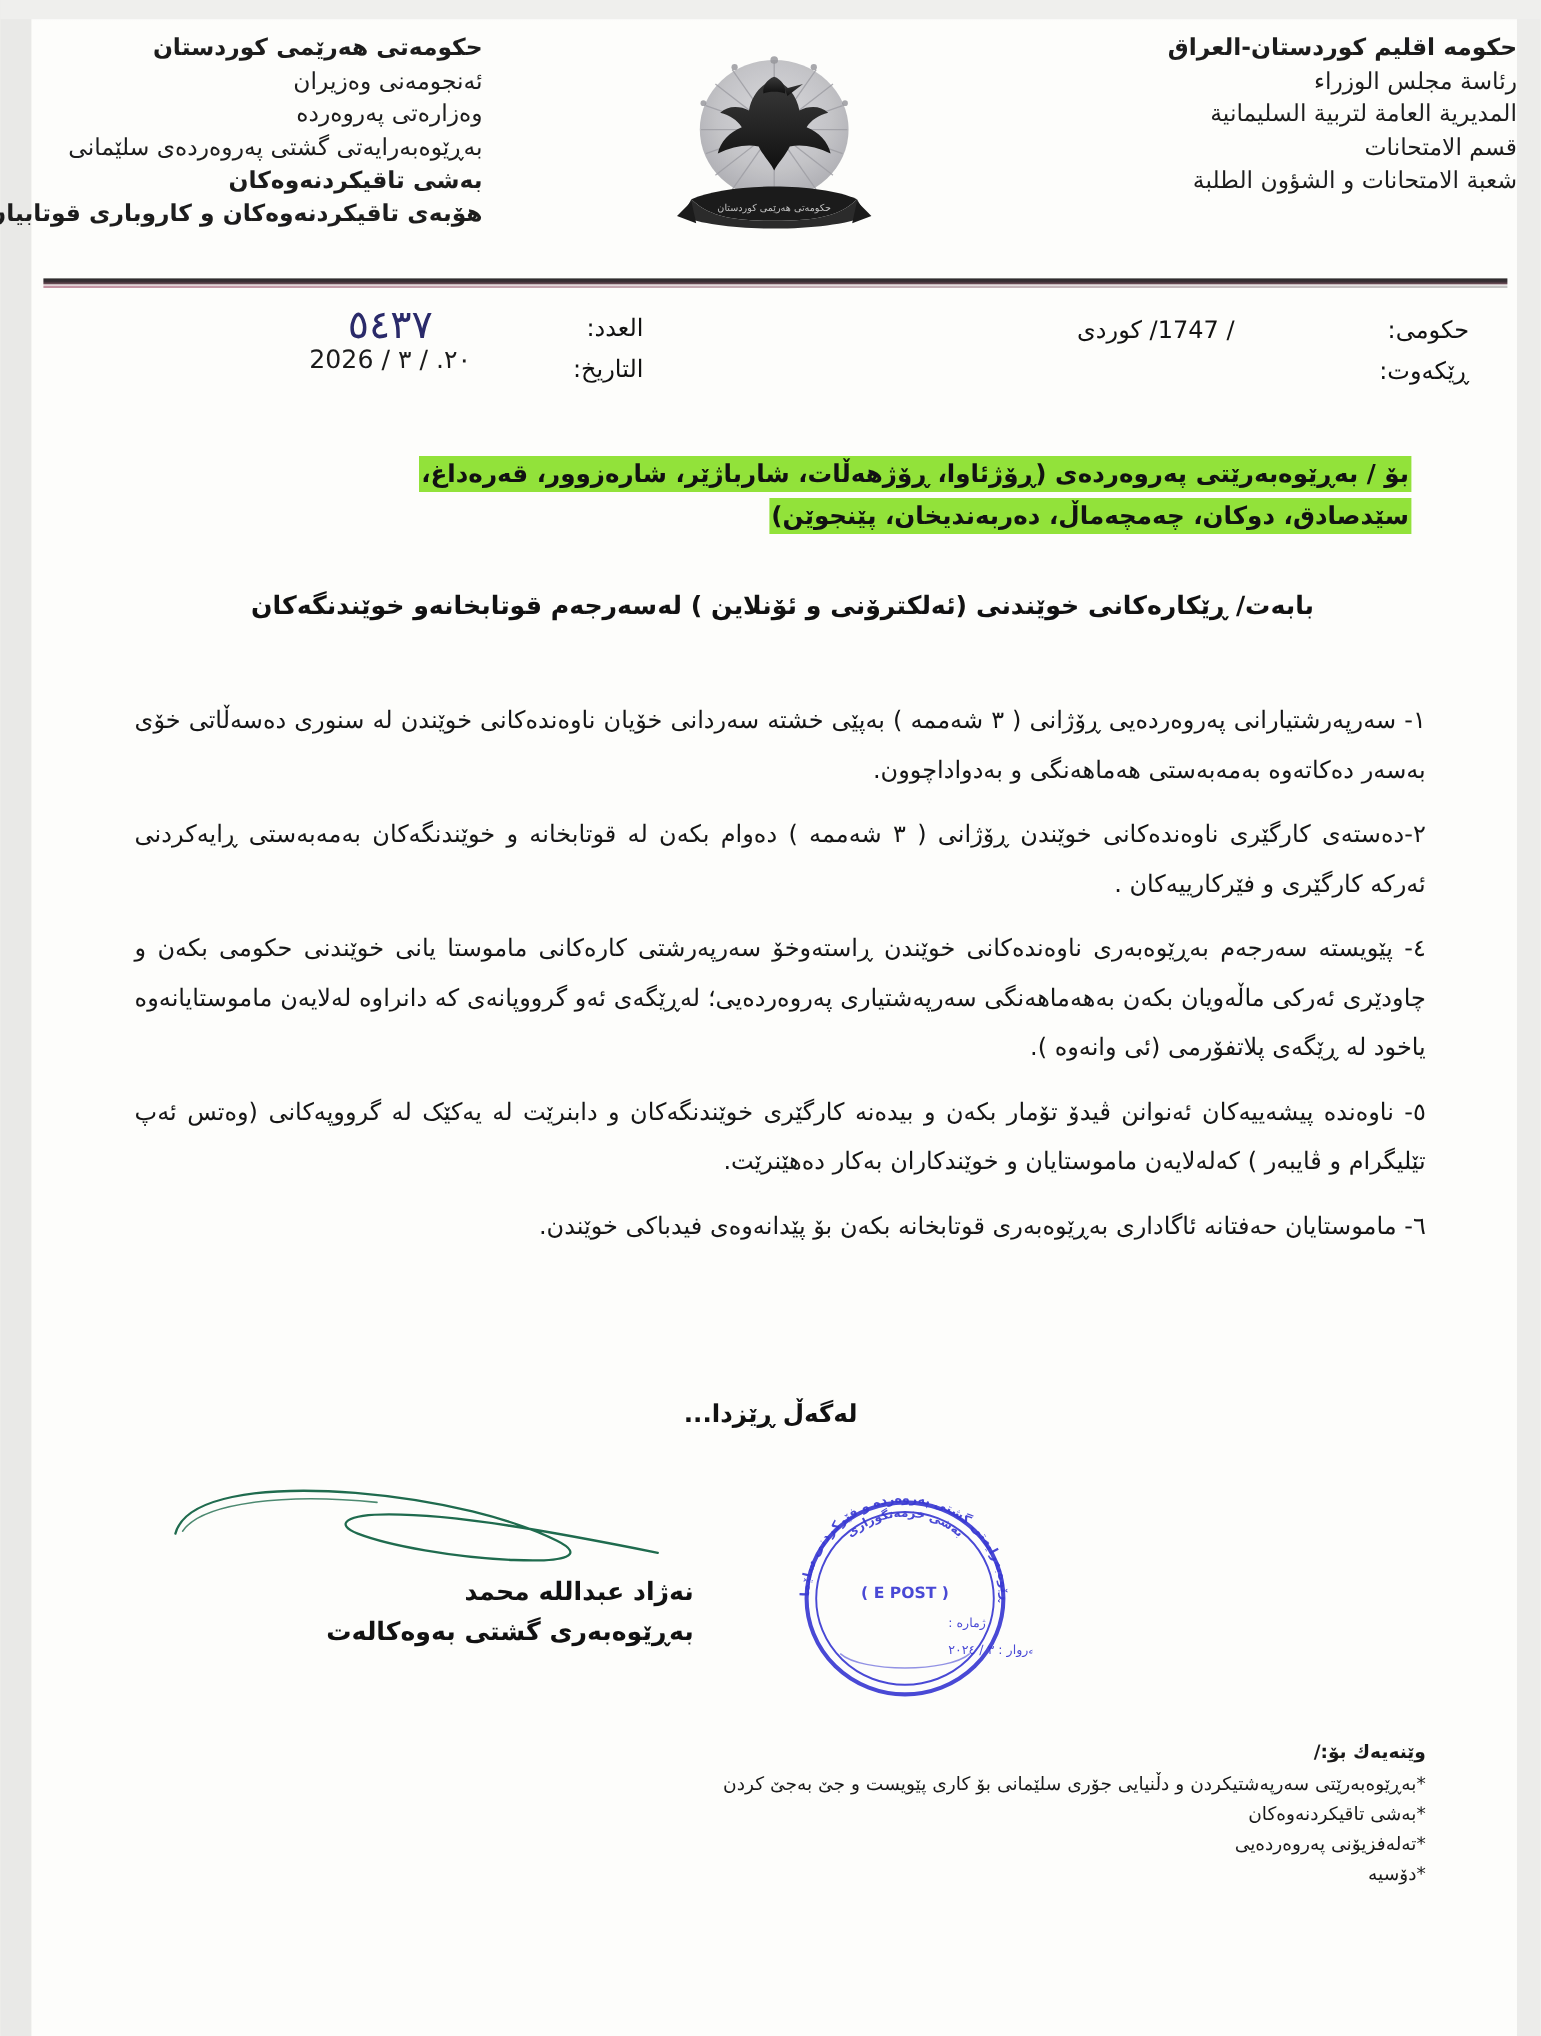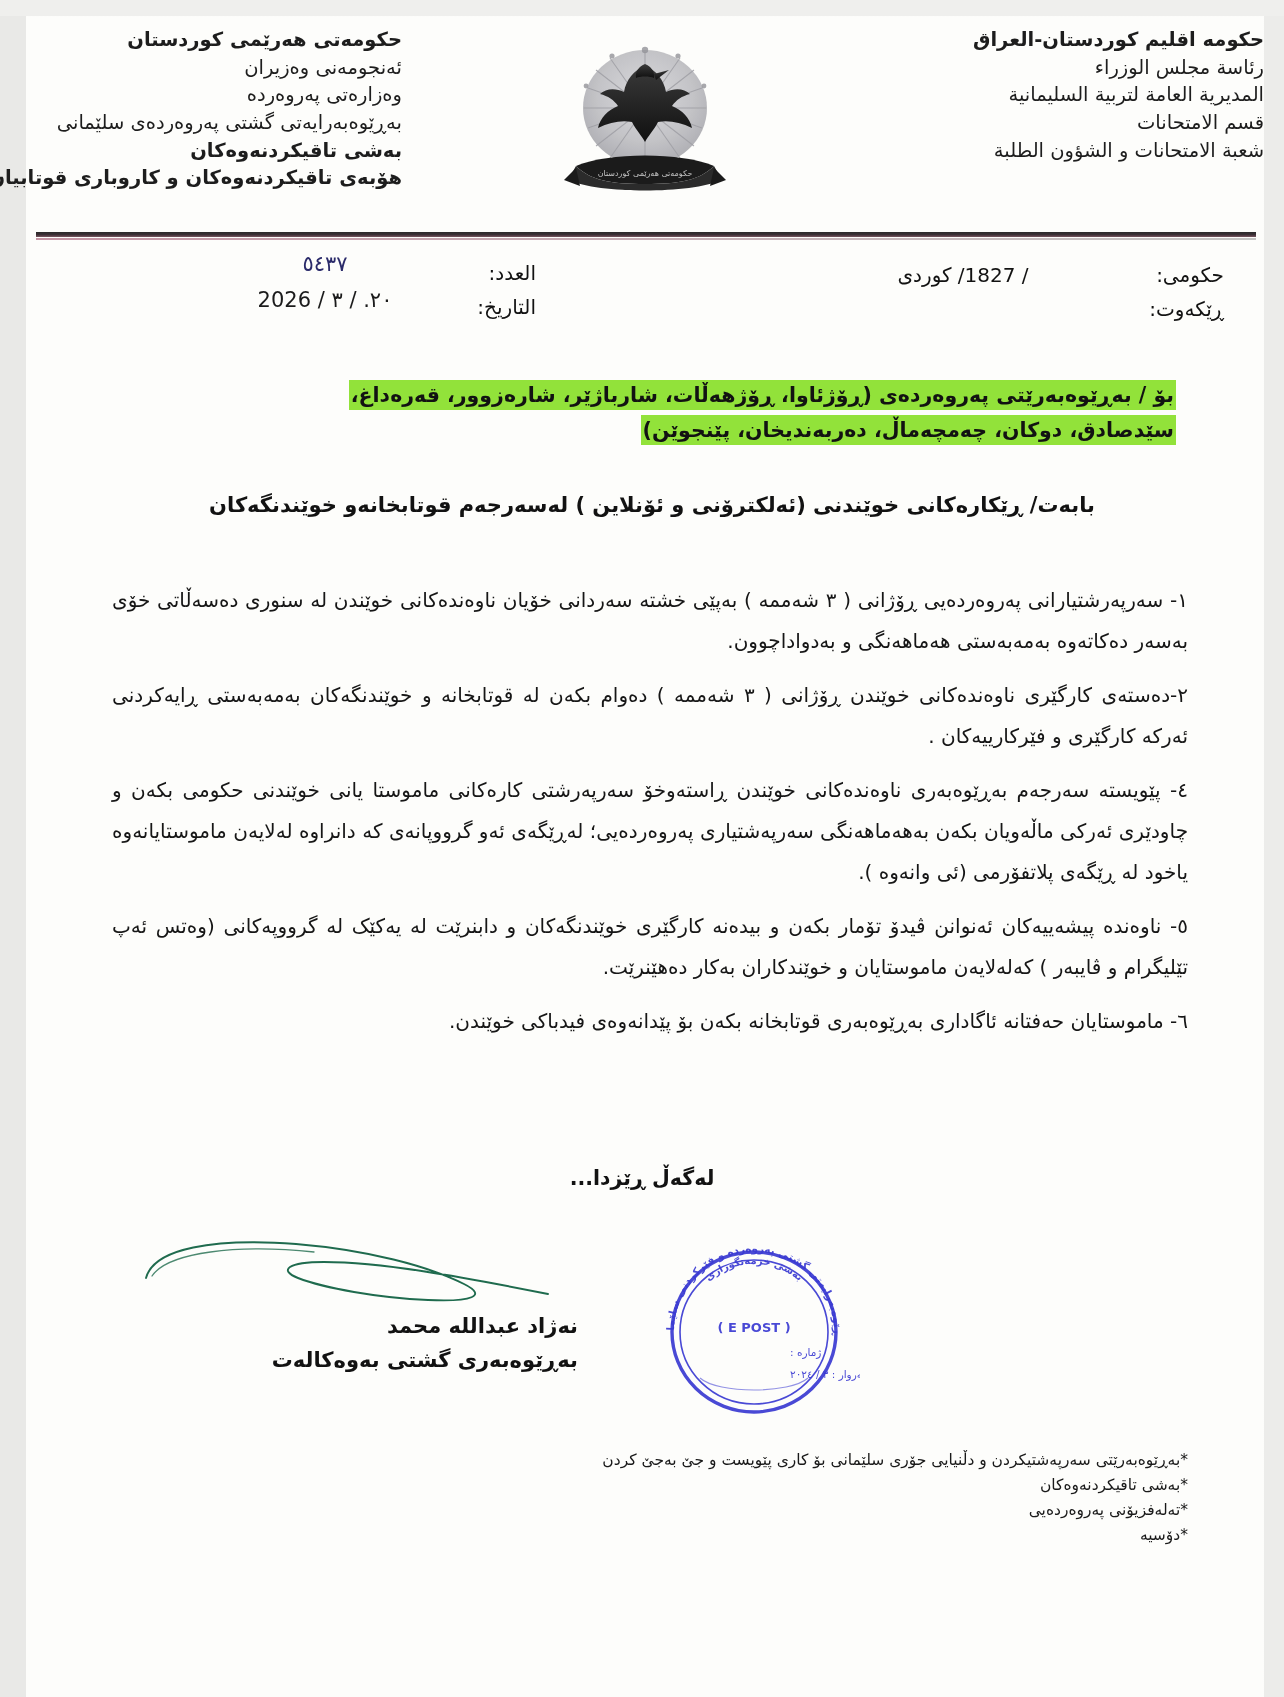--- a/index.html
+++ b/index.html
@@ -106,21 +106,21 @@
     font-size: 20px;
     line-height: 1.72;
     filter: blur(0.15px);
   }
   .ref-ar .row { display: flex; }
   .ref-ar .lbl { width: 92px; text-align: right; }
   .ref-ar .val {
     flex: 1; text-align: center;
     font-family: "DejaVu Sans", sans-serif;
     color: #2a2a6a;
-    font-size: 21px;
+    font-size: 33px;
     line-height: 1;
     position: relative;
     top: -2px;
   }
   .ref-ar .val.date {
     color: #1b1b1b;
     font-size: 21px;
     letter-spacing: 1px;
     top: 0;
   }
@@ -309,21 +309,21 @@
     </div>
   </div>
 
   <div class="rule-main"></div>
   <div class="rule-thin"></div>
 
   <div class="refs">
     <div class="ref-kurd">
       <div class="row">
         <span class="lbl">حکومی‌:</span>
-        <span class="val">/ 1827/ کوردی</span>
+        <span class="val">/ 1747/ کوردی</span>
       </div>
       <div class="row">
         <span class="lbl">ڕێکەوت:</span>
         <span class="val"></span>
       </div>
     </div>
 
     <div class="ref-ar">
       <div class="row">
         <span class="lbl">العدد:</span>
@@ -395,19 +395,20 @@
         <text x="142" y="128" text-anchor="end" font-size="10.5">ژماره :</text>
         <text x="142" y="150" text-anchor="end" font-size="10.5">بەروار : ٣ / ٢٠٢٤</text>
       </g>
       <g stroke="#3a3ad2" stroke-width="1.2" fill="none" opacity=".55">
         <path d="M52 150 C 70 166, 142 166, 160 150"></path>
       </g>
     </svg>
   </div>
 
   <div class="cc">
+    <div class="cc-title">وێنەیەك بۆ:/</div>
     <div class="cc-item">*بەڕێوەبەرێتی سەرپەشتیکردن و دڵنیایی جۆری سلێمانی بۆ کاری پێویست و جێ بەجێ کردن</div>
     <div class="cc-item">*بەشی تاقیکردنەوەکان</div>
     <div class="cc-item">*تەلەفزیۆنی پەروەردەیی</div>
     <div class="cc-item">*دۆسیە</div>
   </div>
 
 </div>
 
 </body></html>

